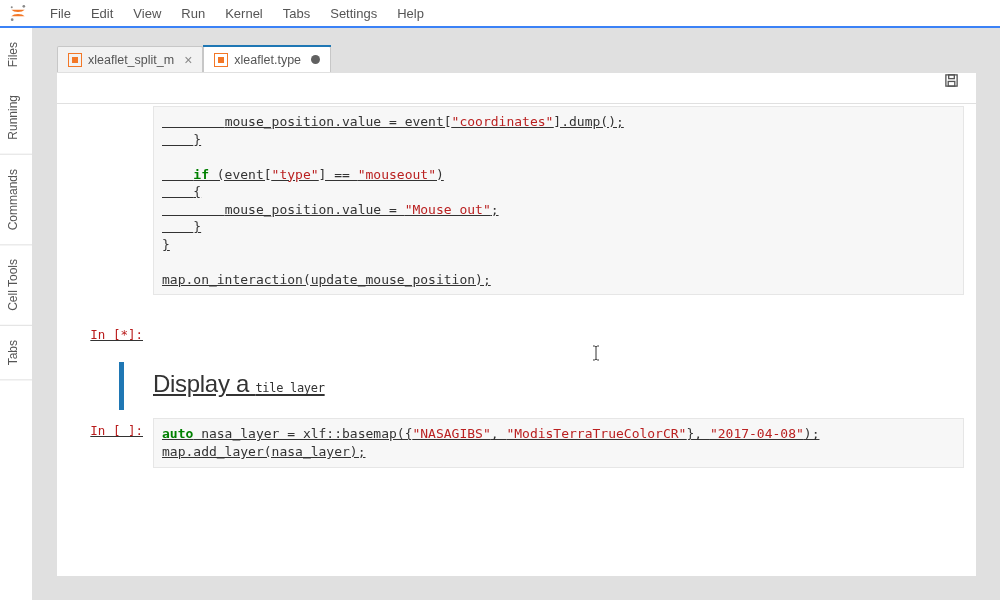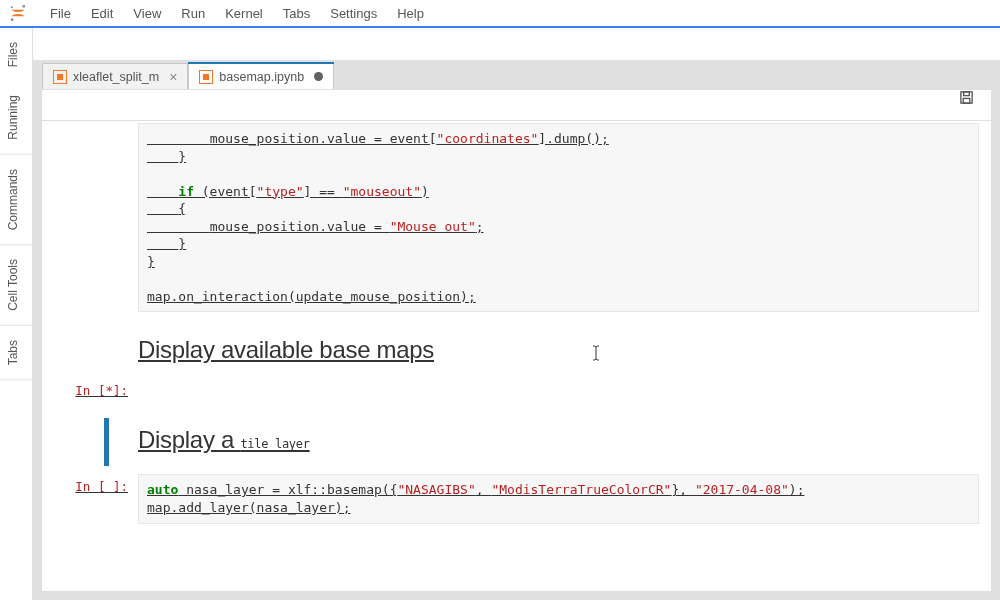--- a/index.html
+++ b/index.html
@@ -12,21 +12,21 @@
   .logo svg { width: 20px; height: 20px; }
   .menu-item { padding: 4px 10px; cursor: pointer; font-size: 13px; color: #555;}
 
   
   .body { flex: 1; display: flex; min-height: 0; }
   .sidebar { width: 33px; border-right: 1px solid #e0e0e0; display: flex; flex-direction: column; background: #fff; }
   .side-tab { writing-mode: vertical-rl; transform: rotate(180deg); padding: 14px 6px; font-size: 12px; color: #555; border-top: 1px solid #e0e0e0; cursor: pointer; text-align: center; }
   .side-tab:first-child { border-top: none; }
 
   
-  .main { flex: 1; display: flex; flex-direction: column; min-width: 0; background: #e0e0e0; padding: 1px; margin-top: 32px; }
+  .main { flex: 1; display: flex; flex-direction: column; min-width: 0; background: #e0e0e0; padding: 16px; }
 
   
   .doctabs { height: 28px; display: flex; align-items: flex-end; padding: 0 8px; background: #e0e0e0; gap: 0; }
   .doctab { height: 26px; background: #fff; border: 1px solid #c7c7c7; border-bottom: none; border-top-left-radius: 2px; border-top-right-radius: 2px; padding: 0 10px; display: flex; align-items: center; gap: 6px; font-size: 12.5px; color: #555; cursor: pointer; position: relative; }
   .doctab.inactive { background: #f2f2f2; }
   .doctab.active { background: #fff; }
   .doctab.active::before { content: ""; position: absolute; top: -2px; left: -1px; right: -1px; height: 2px; background: #1f77b4; }
   .doctab .nb-icon { width: 14px; height: 14px; border: 1px solid #f37726; display: inline-block; position: relative; }
   .doctab .nb-icon::after { content: ""; position: absolute; top: 3px; left: 3px; right: 3px; bottom: 3px; background: #f37726; }
   .doctab .close-x { font-size: 14px; color: #888; padding-left: 4px; }
@@ -102,21 +102,21 @@
     <div class="main">
 
       <div class="doctabs">
         <div class="doctab inactive">
           <span class="nb-icon"></span>
           <span>xleaflet_split_m</span>
           <span class="close-x">×</span>
         </div>
         <div class="doctab active">
           <span class="nb-icon"></span>
-          <span>basemap.ipynb</span>
+          <span>xleaflet.type</span>
           <span class="dirty-dot"></span>
         </div>
       </div>
 
       <div class="nb-toolbar">
         <div class="tb-btn">
             <svg viewBox="0 0 16 16" fill="none" stroke="#555" stroke-width="1.4">
               <rect x="2" y="2" width="12" height="12"></rect>
               <rect x="5" y="2" width="6" height="4"></rect>
               <rect x="4.5" y="9" width="7" height="5"></rect>
@@ -191,23 +191,20 @@
         <span>mouse_position.value = </span><span class="str">"Mouse out"</span><span>;</span>
     <span>}</span>
 <span>}</span>
 <span></span>
 <span>map.on_interaction(update_mouse_position);</span></div>
           </div>
         </div>
 
         <div class="cell" style="margin-top:14px;">
           <div class="prompt"></div>
-          <div class="cell-body md-rendered">
-            <h2>Display available base maps</h2>
-          </div>
         </div>
 
         <div class="cell">
           <div class="prompt">In [*]:</div>
         </div>
 
         <div class="cell-wrap" style="margin-top:18px;">
           <div class="cell-select-bar"></div>
           <div class="cell">
             <div class="prompt"></div>

